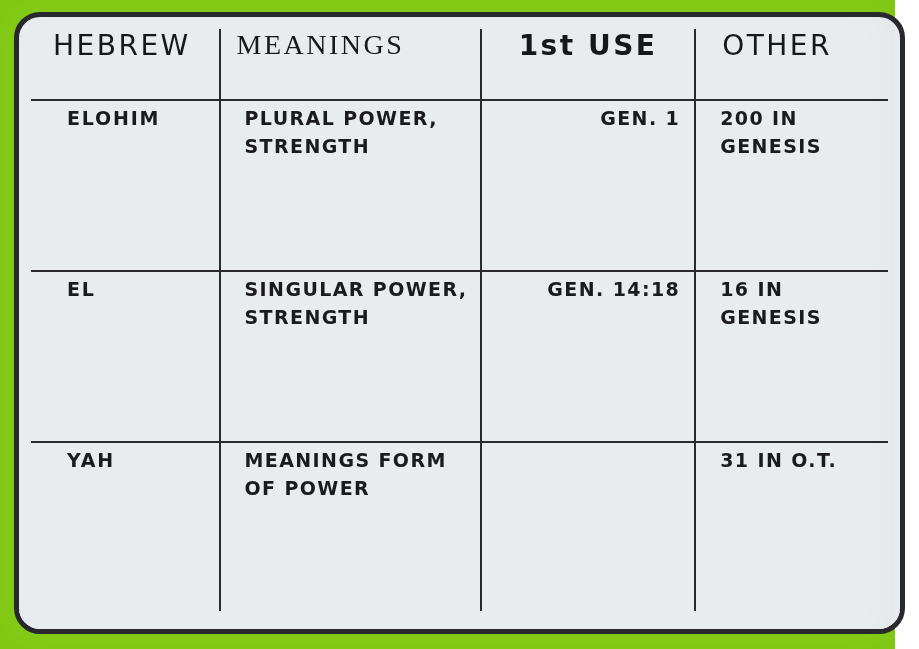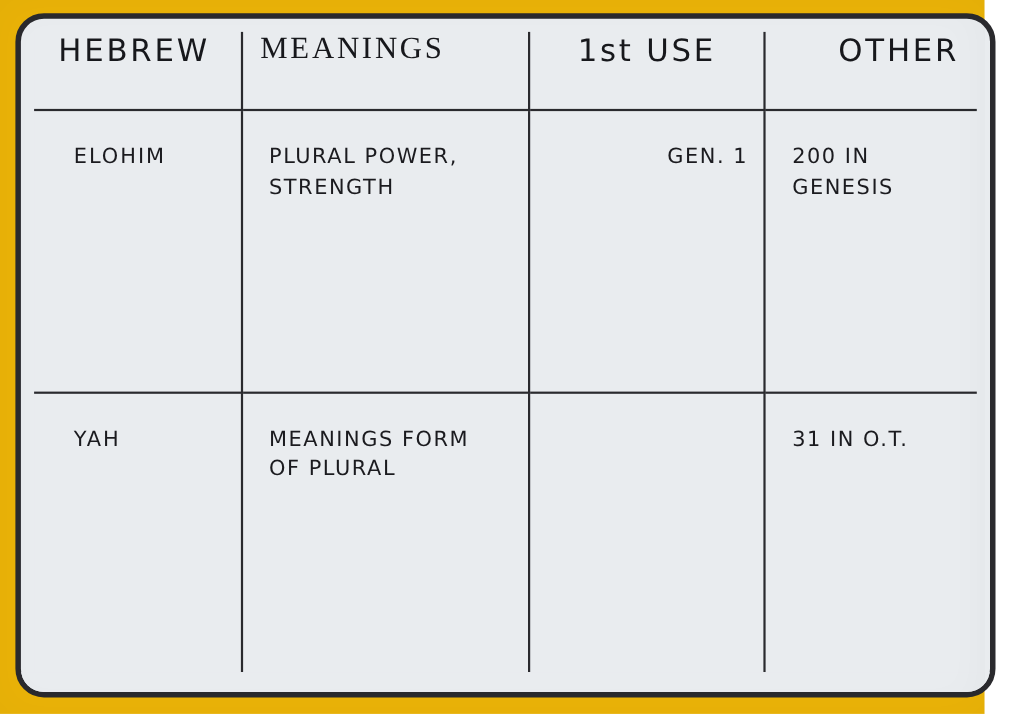--- a/index.html
+++ b/index.html
@@ -12,21 +12,21 @@
     height: 649px;
     font-family: "DejaVu Sans", sans-serif;
     color: #1b1b1f;
     overflow: hidden;
   }
 
   .slide {
     position: relative;
     width: 895px;
     height: 649px;
-    background: #eab308;
+    background: #84cc16;
     box-sizing: border-box;
   }
 
   
   .frame {
     position: absolute;
     left: 14px;
     top: 12px;
     width: 891px;
     height: 622px;
@@ -80,30 +80,31 @@
     text-align: center;
     font-weight: 400;
     font-size: 28px;
     letter-spacing: 2.5px;
     color: #17181c;
     vertical-align: middle;
     border-bottom: 3px solid #2a2a2e;
   }
   thead th.h-hebrew { text-align: left; padding-left: 22px; }
   thead th.h-meanings { text-align: left; font-family: Liberation Serif, serif; }
-  thead th.h-first { text-align: center; }
-  thead th.h-other { text-align: right; padding-left: 26px; }
+  thead th.h-first { text-align: center; font-weight: bold; }
+  thead th.h-other { text-align: left; padding-left: 26px; }
 
   
   tbody td {
-    padding: 28px 14px 12px 22px;
+    padding: 4px 14px 12px 22px;
     font-size: 19px;
     letter-spacing: 1.4px;
     line-height: 1.45;
     color: #1b1b1f;
+    font-weight: bold;
   }
   tbody td.col-hebrew {
     padding-left: 36px;
     letter-spacing: 1.8px;
   }
   tbody td.col-meanings { padding-left: 24px; margin-top: 20px; }
   tbody td.col-first { padding-left: 24px; text-align: right; }
   tbody td.col-other { padding-left: 24px; }
 
   .cell-line { display: block; white-space: pre; }
@@ -158,29 +159,45 @@
             </td>
             <td class="col-first">
               <span class="cell-line">GEN. 1</span>
             </td>
             <td class="col-other">
               <span class="cell-line">200 IN</span>
               <span class="cell-line">GENESIS</span>
             </td>
           </tr>
 
+          <tr>
+            <td class="col-hebrew">
+              <span class="cell-line">EL</span>
+            </td>
+            <td class="col-meanings">
+              <span class="cell-line">SINGULAR POWER,</span>
+              <span class="cell-line">STRENGTH</span>
+            </td>
+            <td class="col-first">
+              <span class="cell-line">GEN. 14:18</span>
+            </td>
+            <td class="col-other">
+              <span class="cell-line">16 IN</span>
+              <span class="cell-line">GENESIS</span>
+            </td>
+          </tr>
 
 
           <tr>
             <td class="col-hebrew">
               <span class="cell-line">YAH</span>
             </td>
             <td class="col-meanings">
               <span class="cell-line">MEANINGS FORM</span>
-              <span class="cell-line">OF PLURAL</span>
+              <span class="cell-line">OF POWER</span>
             </td>
             <td class="col-first">
               <span class="cell-line"></span>
             </td>
             <td class="col-other">
               <span class="cell-line">31 IN O.T.</span>
             </td>
           </tr>
 
 

